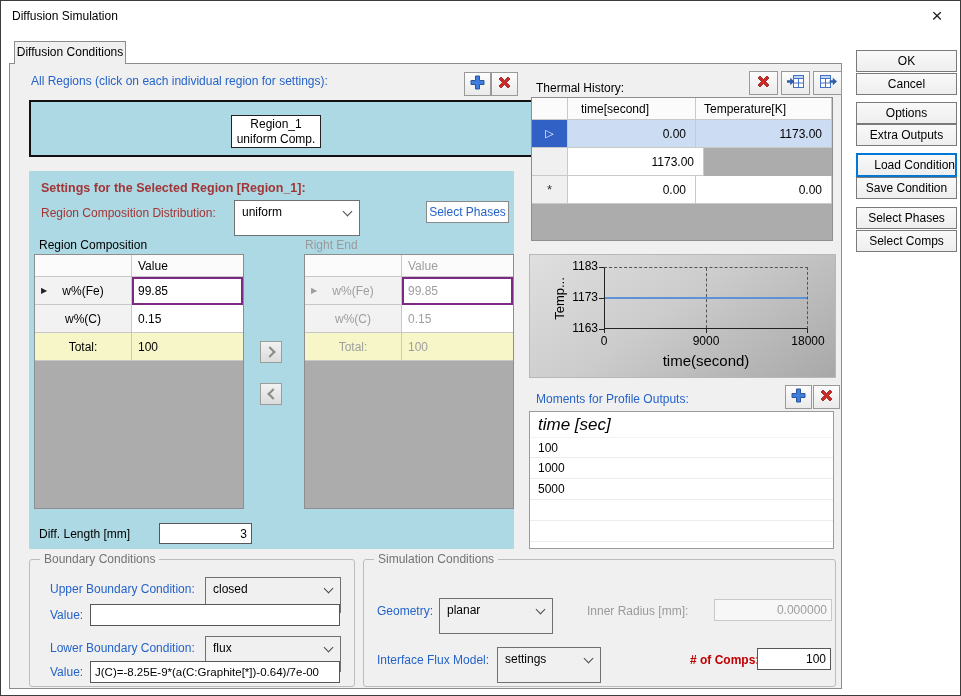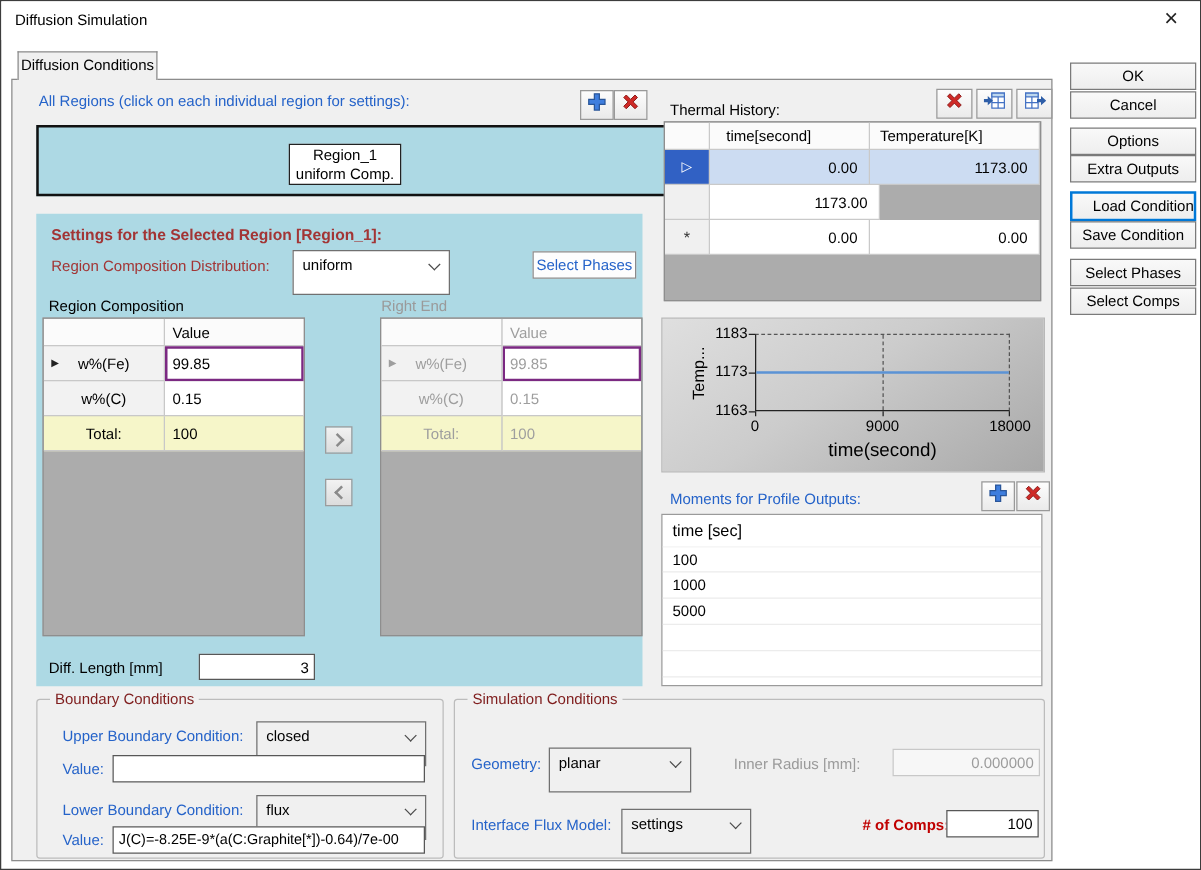--- a/index.html
+++ b/index.html
@@ -67,26 +67,26 @@
   .midline { position:absolute; left:50%; top:0; bottom:0; border-left:1px dashed #555; }
   .dataline { position:absolute; left:0; right:0; top:50%; margin-top:-1px; height:2px; background:#5b93d5; }
   .ytick { position:absolute; width:36px; text-align:right; font-size:12px; color:#000; left:32px; }
   .ymark { position:absolute; left:69px; width:5px; height:1px; background:#222; }
   .xmark { position:absolute; width:1px; height:4px; background:#222; top:74px; }
   .xtick { position:absolute; top:79px; text-align:center; font-size:12px; color:#000; }
   .xlabel { position:absolute; left:74px; width:204px; top:97px; text-align:center; font-size:15px; color:#000; }
   .ylabel { position:absolute; left:-16px; top:36px; width:90px; text-align:center; transform:rotate(-90deg); font-size:13px; color:#000; }
 
   .moments-list { position:absolute; left:528px; top:410px; width:305px; height:138px; background:#fff; border:1px solid #9a9a9a; overflow:hidden; }
-  .ml-header { height:25px; line-height:25px; padding-left:8px; font-size:13px; color:#000; }
+  .ml-header { height:25px; line-height:25px; padding-left:8px; font-size:17px; color:#000;font-style:italic; }
   .ml-item { height:21px; line-height:21px; padding-left:8px; font-size:12px; border-bottom:1px solid #ececec; color:#000; }
   .ml-item.first { border-top:1px solid #f3f3f3; }
 
   .groupbox { position:absolute; border:1px solid #bcbcbc; border-radius:3px; }
-  .gb-title { position:absolute; top:-8px; left:10px; background:#f0f0f0; padding:0 4px; font-size:12px; color:#7f1d1d; white-space:nowrap; }
+  .gb-title { position:absolute; top:-8px; left:10px; background:#f0f0f0; padding:0 4px; font-size:12px; color:#737373; white-space:nowrap; }
 
   .side-btn { position:absolute; left:855px; width:101px; height:22px; background:linear-gradient(#f9f9f9,#eeeeee); border:1px solid #7a7a7a; font-size:12px; text-align:center; line-height:20px; color:#000; }
   .side-btn.focus { height:24px; border:2px solid #0078d7; line-height:20px; }
 </style>
 </head>
 <body>
 
 <div class="dialog">
 
   <div class="titlebar">

